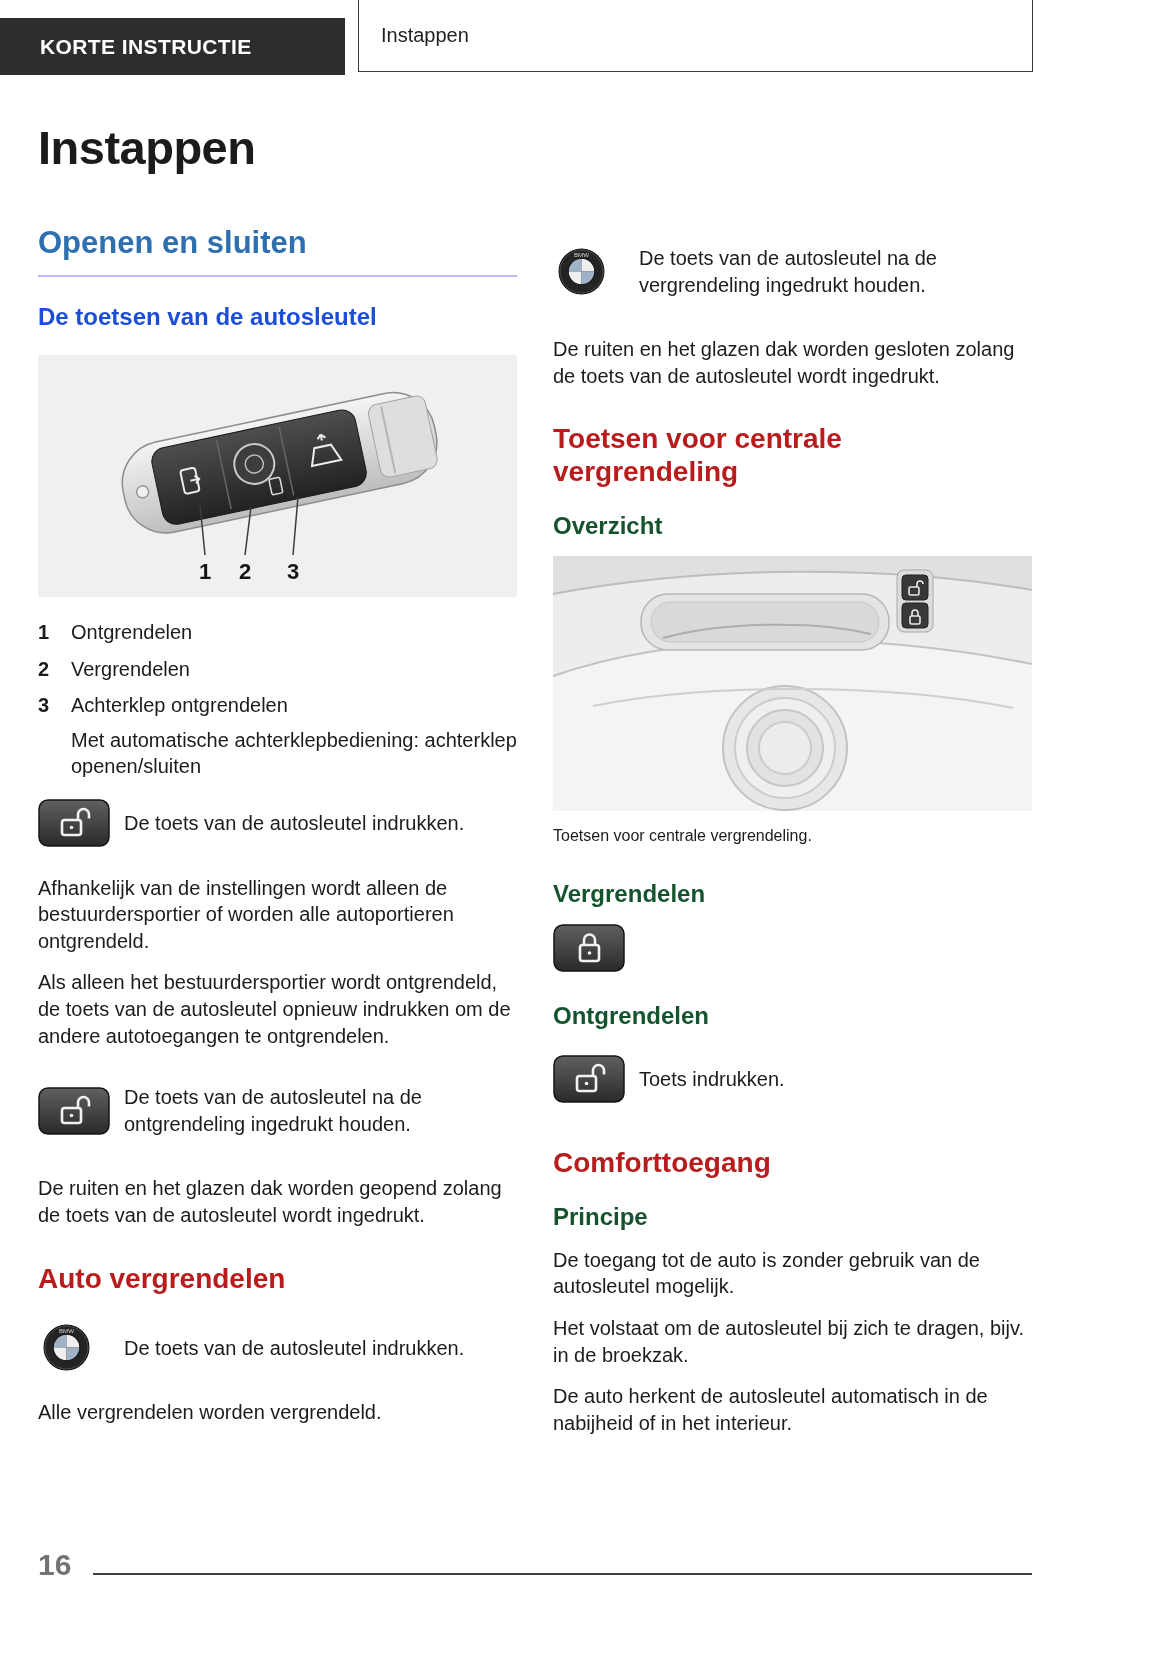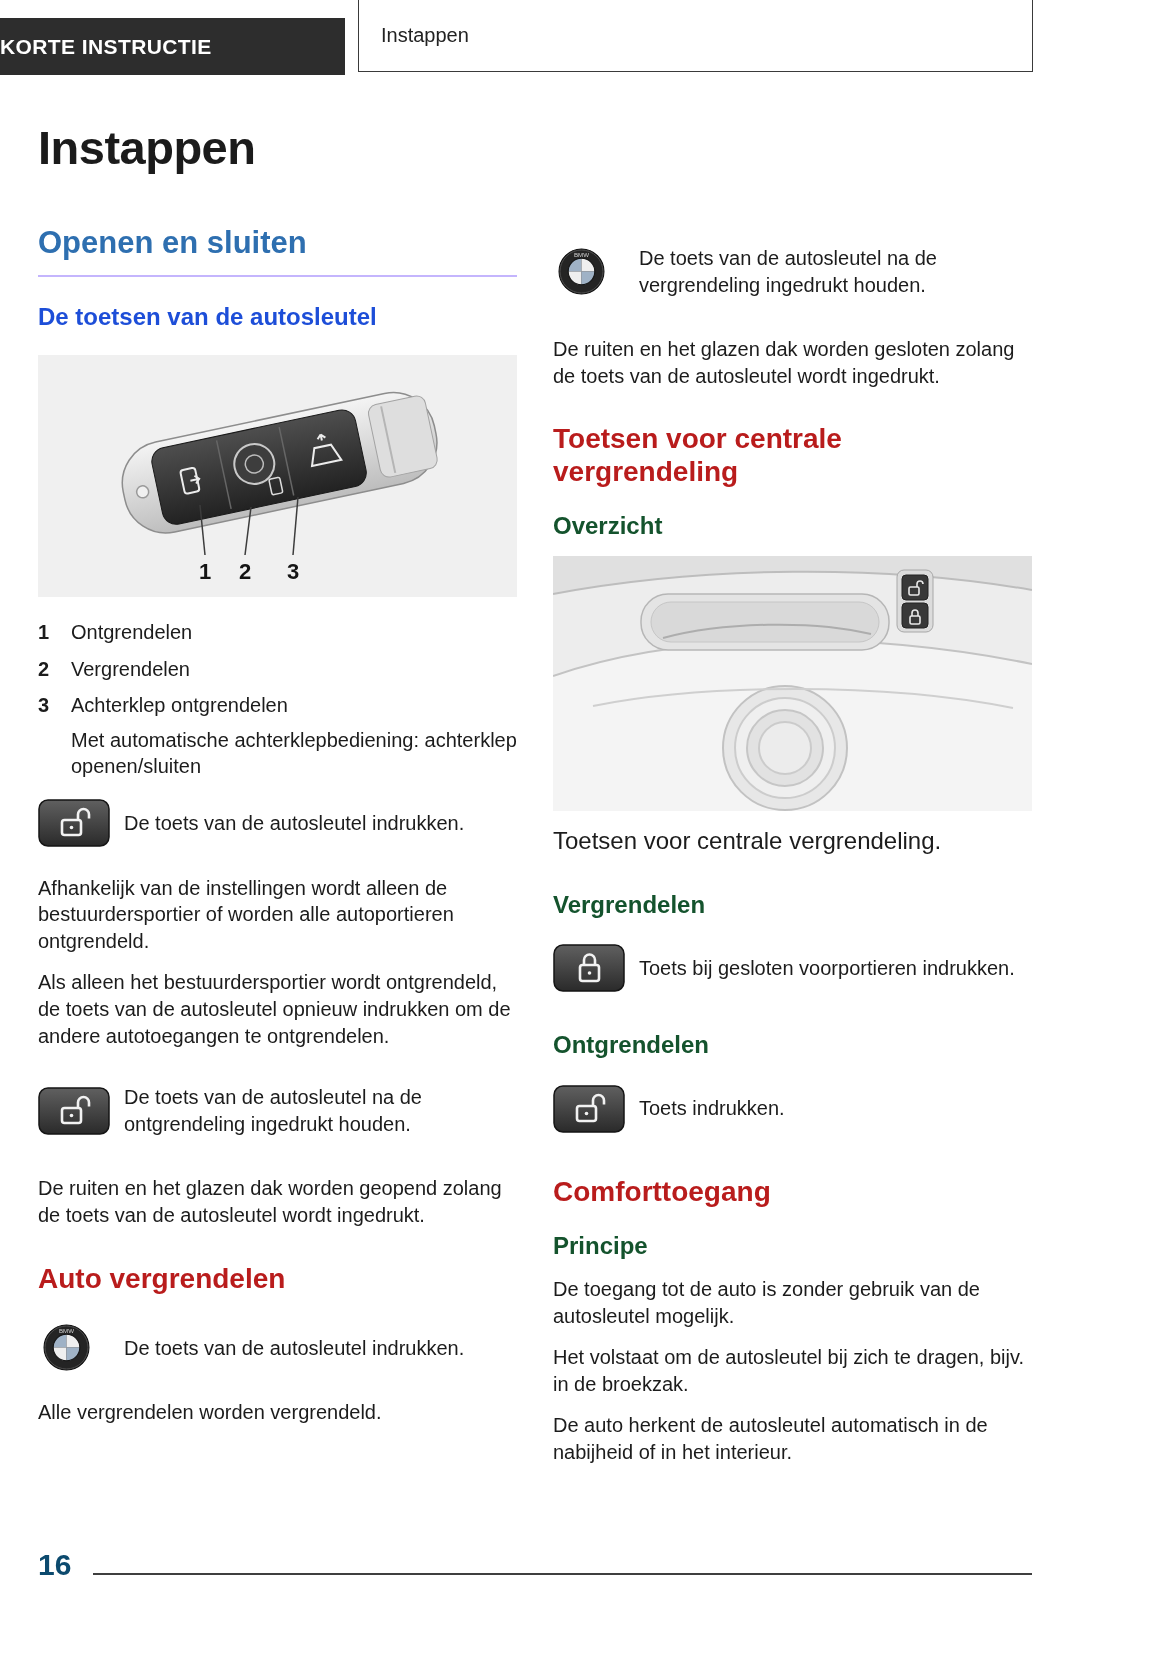--- a/index.html
+++ b/index.html
@@ -12,42 +12,42 @@
     position: relative;
   }
   .sheet { position: relative; width: 1165px; min-height: 1653px; overflow: hidden; }
 
   
   .hdr { position: relative; height: 75px; }
   .tab-black {
     position: absolute; left: 0; top: 18px; width: 345px; height: 57px;
     background: #2d2d2d; display: flex; align-items: center;
   }
-  .tab-black span { color: #fff; font-weight: bold; font-size: 21px; letter-spacing: .4px; }
+  .tab-black span { color: #fff; font-weight: bold; font-size: 21px; letter-spacing: .4px; padding-left: 40px; }
   .crumb-box {
     position: absolute; left: 358px; top: 0; width: 673px; height: 71px;
     border: 1px solid #3a3a3a; border-top: none;
     display: flex; align-items: center;
   }
   .crumb-box span { font-size: 20px; color: #222; padding-left: 22px; }
 
   .page-title { margin: 45px 0 0 38px; font-size: 47px; font-weight: bold; color: #1b1b1b; letter-spacing: -0.5px; }
 
   
   .cols { display: grid; grid-template-columns: 479px 479px; column-gap: 36px; margin: 48px 0 0 38px; align-items: start; }
 
   .h-section {
     color: #2e6fb0; font-size: 31px; font-weight: bold;
     margin: 0 0 26px; padding: 2px 0 14px; border-bottom: 2px solid #c4b5fd;
   }
   .h-sub { color: #1d4ed8; font-size: 24px; font-weight: bold; margin: 0 0 24px; }
   .h2 { color: #b91c1c; font-size: 28px; font-weight: bold; margin: 34px 0 20px; line-height: 1.15; }
   .h3 { color: #14532d; font-size: 24px; font-weight: bold; margin: 30px 0 16px; }
   .p { font-size: 20px; line-height: 1.33; margin: 0 0 15px; }
-  .caption { font-size: 24px; line-height: 1.33; margin: 14px 0 10px; }
+  .caption { font-size: 16px; line-height: 1.33; margin: 14px 0 10px; }
 
   .fig { margin: 0 0 22px; }
   .fig svg { display: block; width: 100%; height: auto; }
 
   
   .klist { margin: 2px 0 0; font-size: 20px; line-height: 1.33; }
   .kitem { display: flex; margin-bottom: 10px; }
   .kno { font-weight: bold; width: 33px; flex: none; }
   .knote { margin-top: 8px; }
 
@@ -55,21 +55,21 @@
   .icon-row { display: flex; margin: 0 0 18px; }
   .icon-slot { width: 86px; flex: none; display: flex; align-items: center; }
   .btn-icon { width: 72px; height: 48px; }
   .bmw-icon { width: 47px; height: 47px; margin-left: 5px; }
   .icon-row .txt { font-size: 20px; line-height: 1.33; flex: 1; }
 
   .klabel { font: bold 22px "Liberation Sans", sans-serif; fill: #141414; }
 
   
   .footer { position: absolute; left: 38px; top: 1548px; width: 994px; display: flex; align-items: flex-end; }
-  .pagenum { font-size: 30px; font-weight: bold; color: #0c4a6e; }
+  .pagenum { font-size: 30px; font-weight: bold; color: #737373; }
   .footline { flex: 1; height: 0; border-bottom: 2px solid #3f3f3f; margin: 0 0 7px 22px; }
 </style>
 </head>
 <body>
 
 <svg width="0" height="0" style="position:absolute" aria-hidden="true">
   <defs>
     <linearGradient id="gBtn" x1="0" y1="0" x2="0" y2="1">
       <stop offset="0" stop-color="#606060"></stop>
         <stop offset="1" stop-color="#2a2a2a"></stop>
@@ -260,21 +260,20 @@
 
       <div class="icon-row">
         <span class="icon-slot">
           <svg class="btn-icon" viewBox="0 0 72 48">
             <rect x="1" y="1" width="70" height="46" rx="9" fill="url(#gBtn)" stroke="#151515" stroke-width="1.5"></rect>
             <rect x="27" y="21" width="19" height="16" rx="2.5" fill="none" stroke="#f2f2f2" stroke-width="2.6"></rect>
             <path d="M31 21 v-5 a5.5 5.5 0 0 1 11 0 v5" fill="none" stroke="#f2f2f2" stroke-width="2.6"></path>
             <circle cx="36.5" cy="29" r="1.8" fill="#f2f2f2"></circle>
           </svg>
         </span>
-        <p class="txt">Toets bij gesloten voorportieren indrukken.</p>
       </div>
 
       <h4 class="h3">Ontgrendelen</h4>
 
       <div class="icon-row">
         <span class="icon-slot">
           <svg class="btn-icon" viewBox="0 0 72 48">
             <rect x="1" y="1" width="70" height="46" rx="9" fill="url(#gBtn)" stroke="#151515" stroke-width="1.5"></rect>
             <rect x="24" y="21" width="19" height="15" rx="2.5" fill="none" stroke="#f2f2f2" stroke-width="2.6"></rect>
             <path d="M40 21 v-5.5 a5.5 5.5 0 0 1 11 0 v4" fill="none" stroke="#f2f2f2" stroke-width="2.6"></path>

